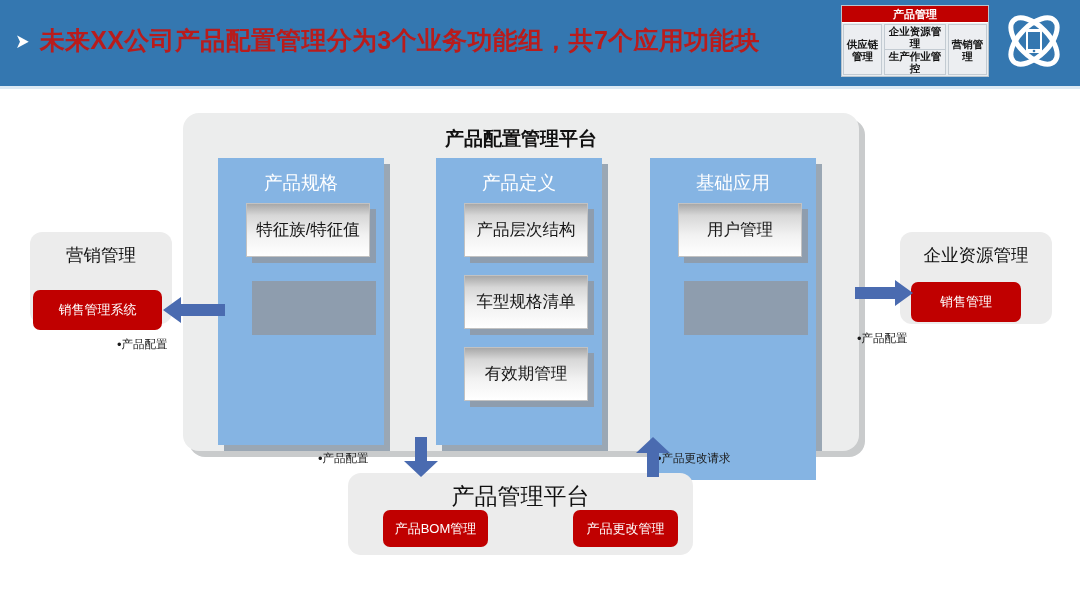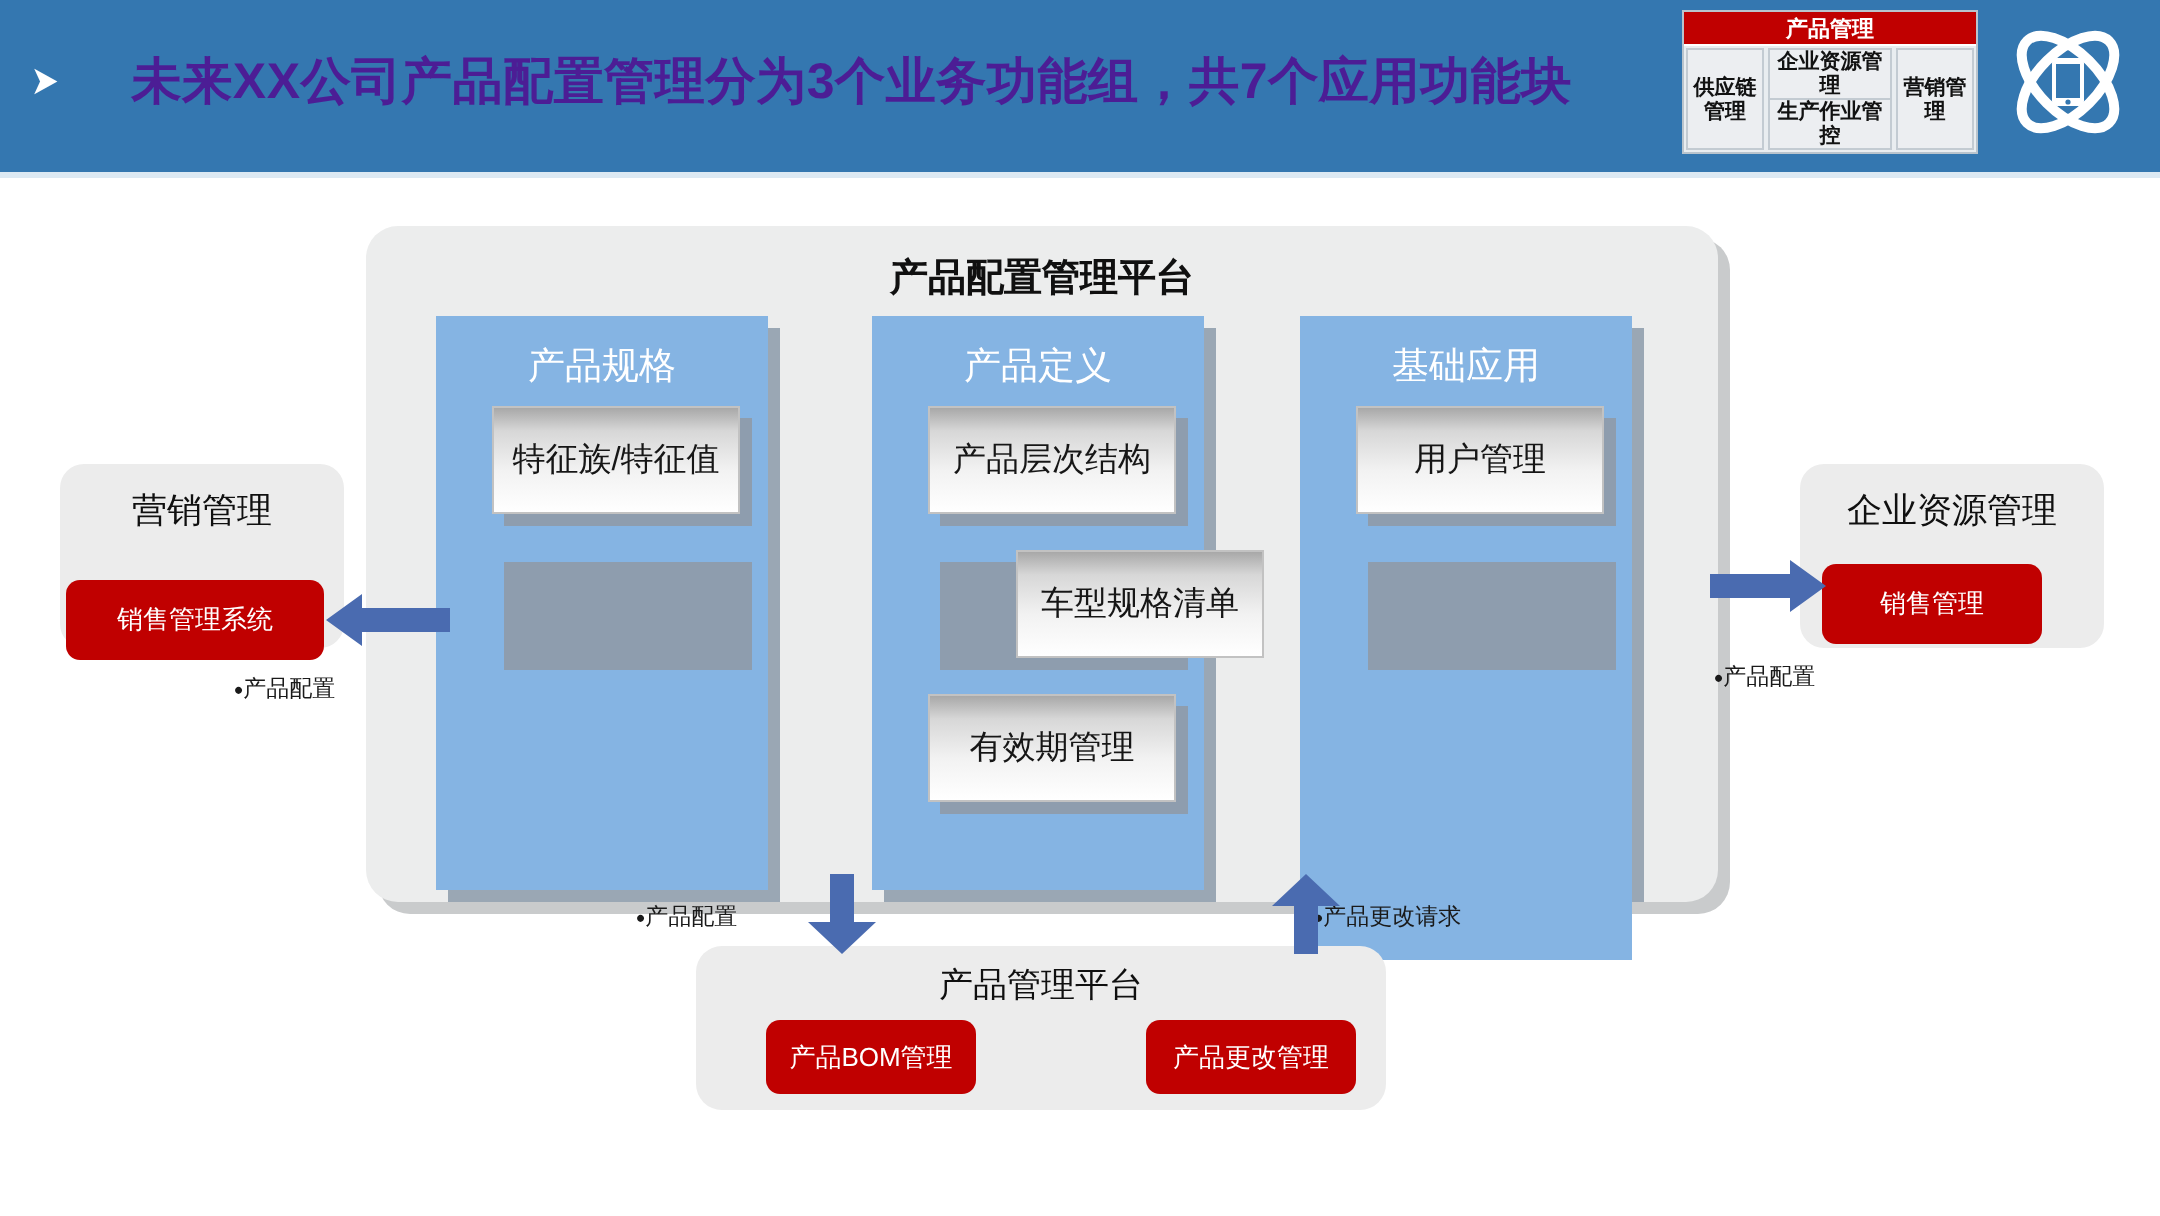--- a/index.html
+++ b/index.html
@@ -20,22 +20,22 @@
   }
   .title-row{
     position:absolute;left:14px;top:24px;
     display:flex;align-items:center;gap:9px;
   }
   .chevron{
     color:#ffffff;font-size:20px;line-height:1;
     transform:scaleX(.85);
   }
   .title-text{
-    color:#4c1d95;font-size:25px;font-weight:bold;
-    letter-spacing:.3px;white-space:nowrap;margin-left:26px;
+    color:#b91c1c;font-size:25px;font-weight:bold;
+    letter-spacing:.3px;white-space:nowrap;
   }
   
   .nav-table{
     position:absolute;left:841px;top:5px;width:148px;height:72px;
     display:flex;flex-direction:column;
     border:1px solid #b9c4cd;background:#e9edf0;
     box-sizing:border-box;
     justify-content:flex-end;
   }
   .nav-head{
@@ -108,21 +108,21 @@
     display:flex;align-items:center;justify-content:center;
     color:#ffffff;font-size:13px;box-sizing:border-box;
   }
   
   .bottom-plat{
     position:absolute;left:348px;top:473px;width:345px;height:82px;
     background:#ececec;border-radius:13px;
   }
   .bottom-title{
     position:absolute;left:0;top:8px;width:100%;
-    text-align:center;font-size:17px;color:#101010;
+    text-align:center;font-size:23px;color:#101010;
   }
   
   .flowlabel{
     position:absolute;font-size:11.5px;color:#1a1a1a;white-space:nowrap;
   }
   .flowlabel .dot{font-size:13px;vertical-align:middle;}
   
   .arrow{position:absolute;}
 </style>
 </head>
@@ -171,21 +171,21 @@
     <div class="tile" style="left:28px;top:45px;width:124px;">特征族/特征值</div>
     <div class="tile-shadow" style="left:34px;top:123px;width:124px;"></div>
   </div>
 
   <div class="group-shadow" style="left:259px;top:51px;width:166px;height:287px;"></div>
   <div class="group" style="left:253px;top:45px;width:166px;height:287px;">
     <div class="group-title">产品定义</div>
     <div class="tile-shadow" style="left:34px;top:51px;width:124px;"></div>
     <div class="tile" style="left:28px;top:45px;width:124px;">产品层次结构</div>
     <div class="tile-shadow" style="left:34px;top:123px;width:124px;"></div>
-    <div class="tile" style="left:28px;top:117px;width:124px;margin-left:44px;">车型规格清单</div>
+    <div class="tile" style="left:28px;top:117px;width:124px;">车型规格清单</div>
     <div class="tile-shadow" style="left:34px;top:195px;width:124px;"></div>
     <div class="tile" style="left:28px;top:189px;width:124px;">有效期管理</div>
   </div>
 
   <div class="group-shadow" style="left:473px;top:51px;width:166px;height:287px;"></div>
   <div class="group" style="left:467px;top:45px;width:166px;height:322px;">
     <div class="group-title">基础应用</div>
     <div class="tile-shadow" style="left:34px;top:51px;width:124px;"></div>
     <div class="tile" style="left:28px;top:45px;width:124px;">用户管理</div>
     <div class="tile-shadow" style="left:34px;top:123px;width:124px;"></div>

